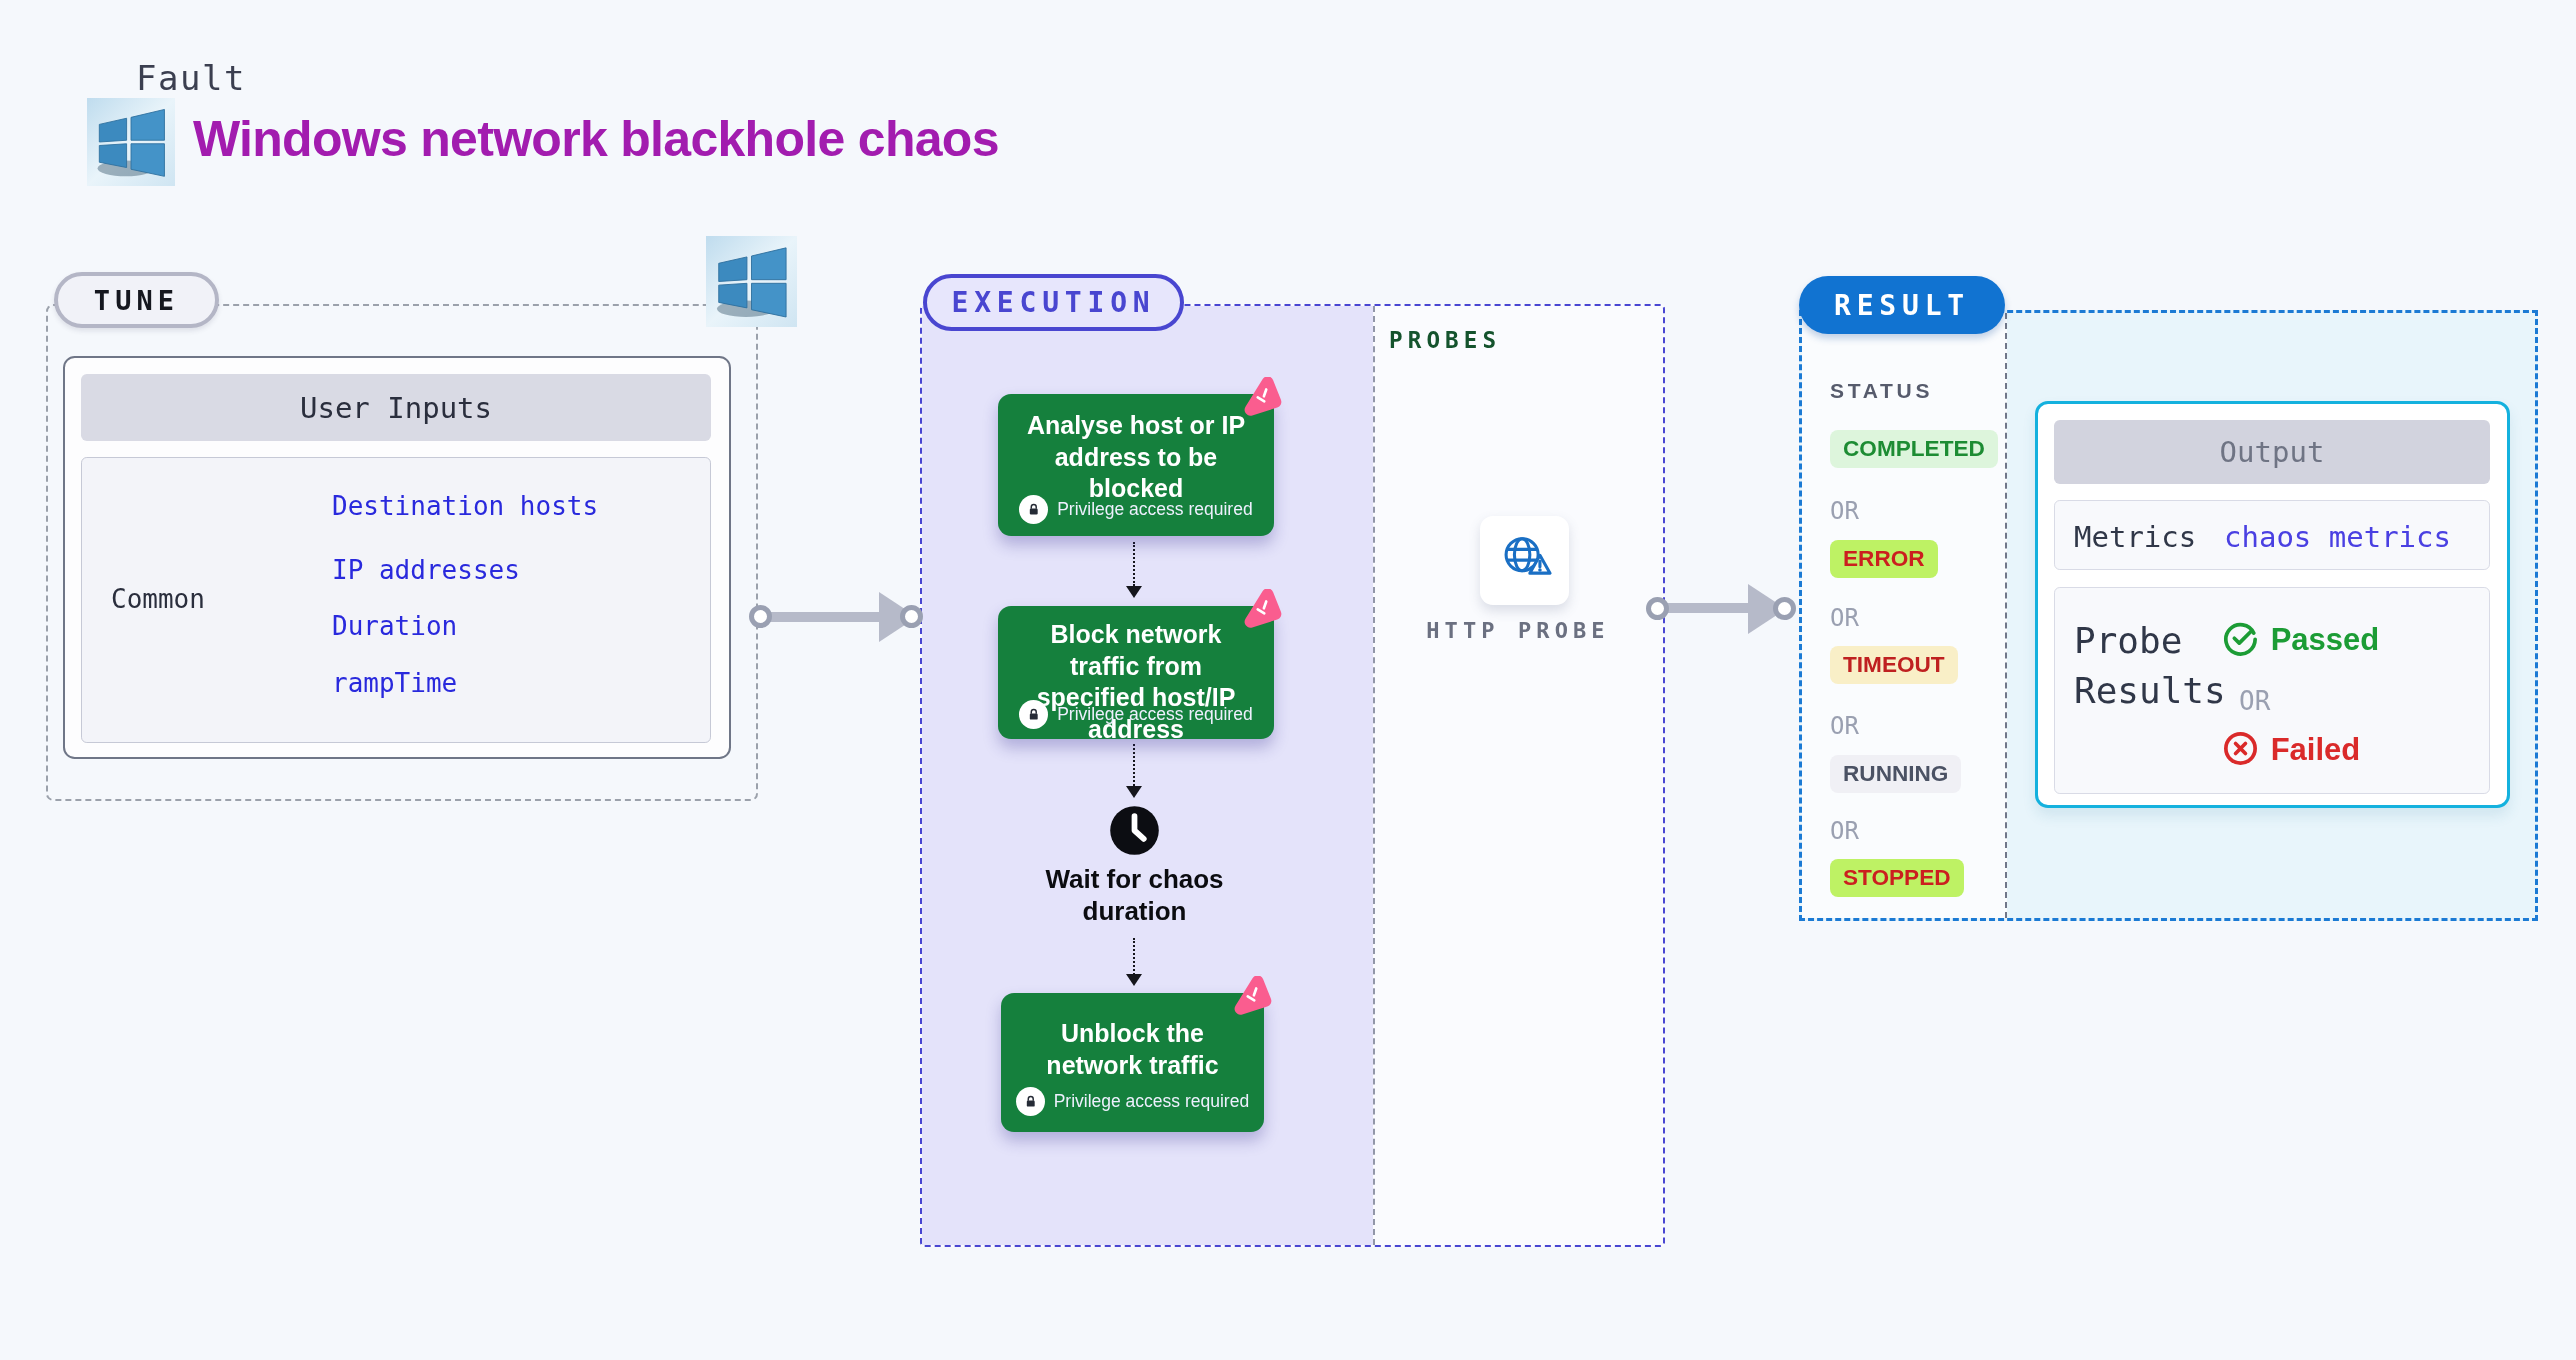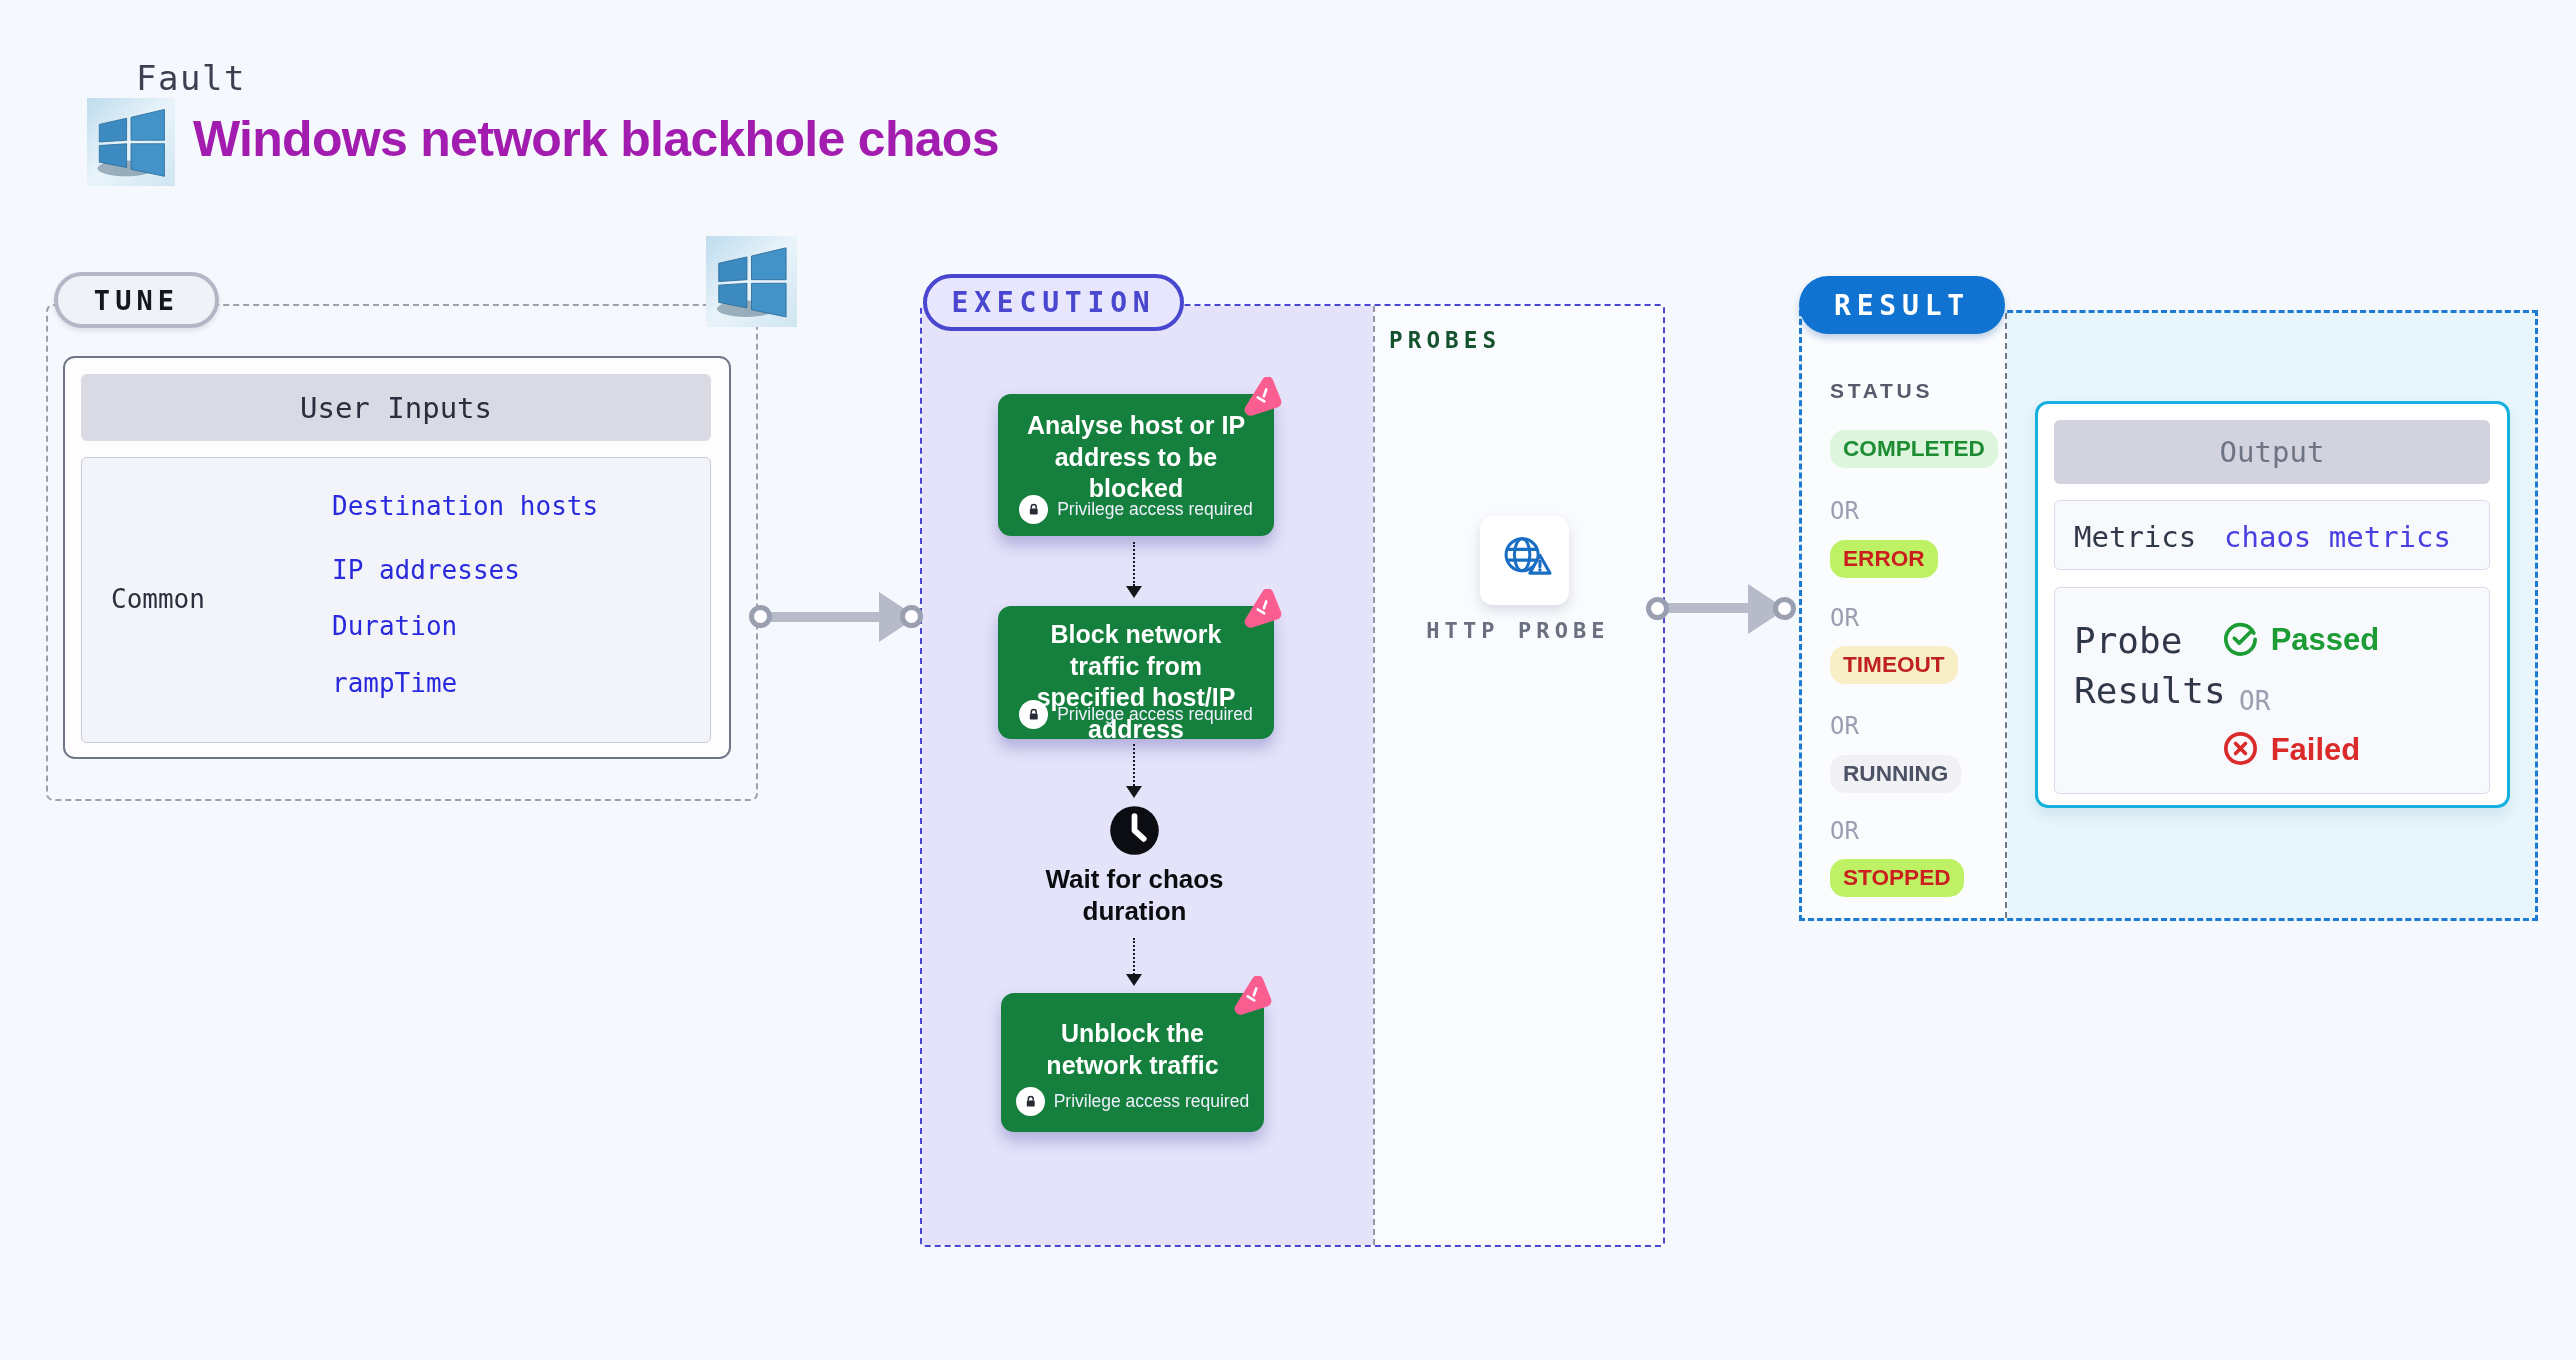--- a/index.html
+++ b/index.html
@@ -60,21 +60,21 @@
   
   .probes-label { left:1389px; top:327px; font-size:22.6px; font-weight:bold; letter-spacing:5.1px; color:#14532d; }
   .probe-card { left:1480px; top:516px; width:89px; height:89px; background:#ffffff; border-radius:13px;
                 box-shadow:0 5.8px 11.7px rgba(80,90,120,.18); display:flex; align-items:center; justify-content:center; }
   .probe-label { left:1371px; top:618px; width:294px; text-align:center; font-size:22px; font-weight:bold; letter-spacing:5.1px; color:#6b7081; }
 
   
   .result-box { left:1799px; top:310px; width:739px; height:611px; border:3.7px dashed #1b7ad4; background:#e8f5fb; }
   .result-left { left:0; top:0; width:205px; height:100%; background:#fafcfe; border-right:2.2px dashed #717789; }
   .status-heading { left:28px; top:66px; font-size:21px; font-weight:bold; letter-spacing:3.7px; color:#565b6c; }
-  .badge { position:absolute; left:28px; height:38px; line-height:38px; padding:0 13px; border-radius:15px;
+  .badge { position:absolute; left:28px; height:38px; line-height:38px; padding:0 13px; border-radius:8px;
            font-size:22.6px; font-weight:bold; white-space:nowrap; }
   .badge-green  { color:#1d8c33; background:#ddf5dc; }
   .badge-red    { color:#cb1f1f; background:#bef264; }
   .badge-yellow { color:#bf2020; background:#f9efc7; }
   .badge-gray   { color:#4b5264; background:#f0f0f5; }
   .or-label { position:absolute; left:28px; font-family:"DejaVu Sans Mono", monospace; font-size:24px; color:#9aa0b1; }
 
   .output-card { left:2035px; top:401px; width:475px; height:407px; background:#ffffff;
                  border:3.7px solid #14b1de; border-radius:13px; box-shadow:0 7.3px 13px rgba(40,120,160,.12); }
   .output-header { left:16px; top:16px; width:436px; height:64px; background:#d2d3de; border-radius:5.8px;

